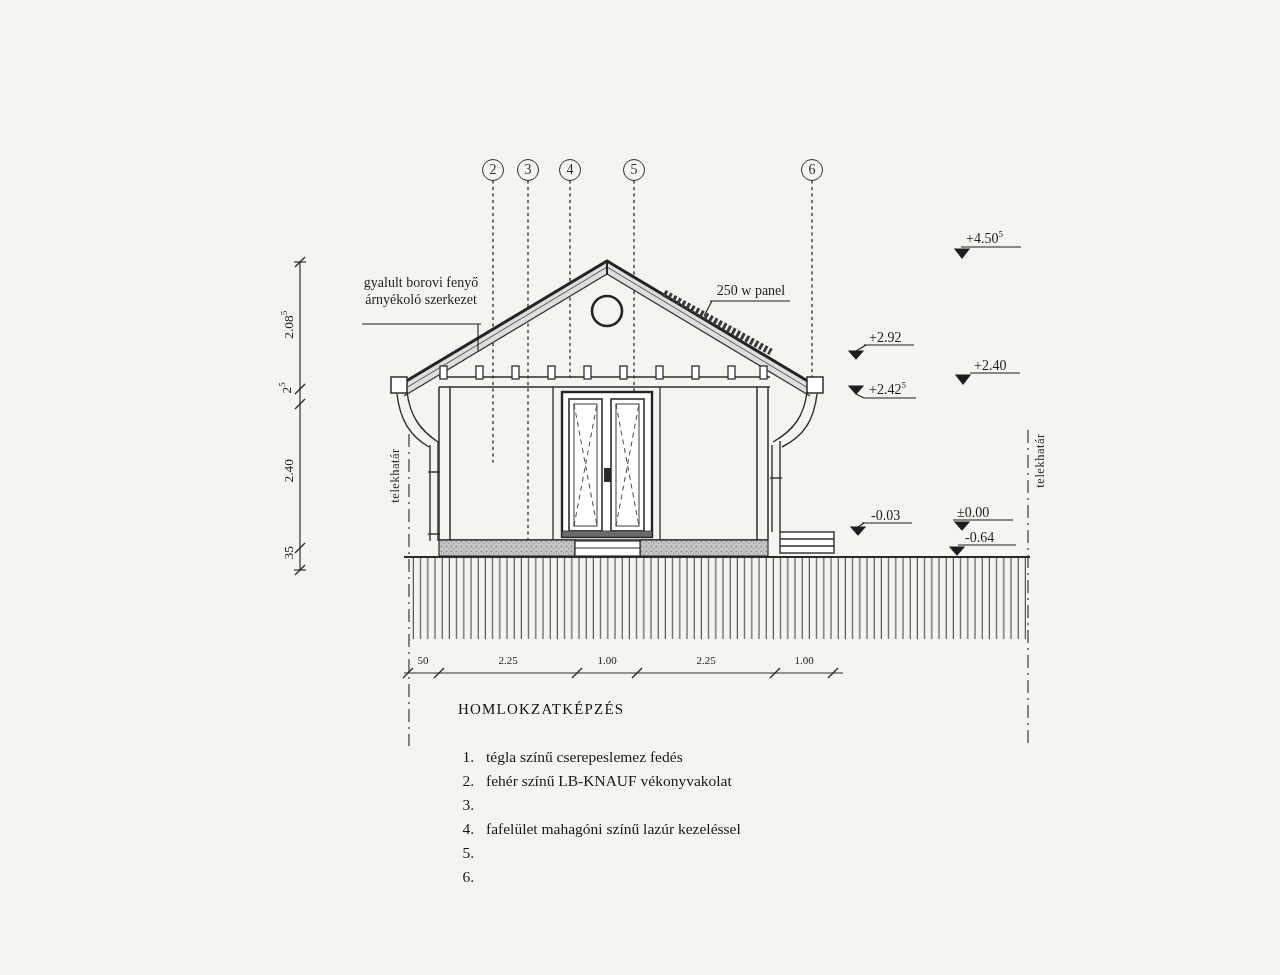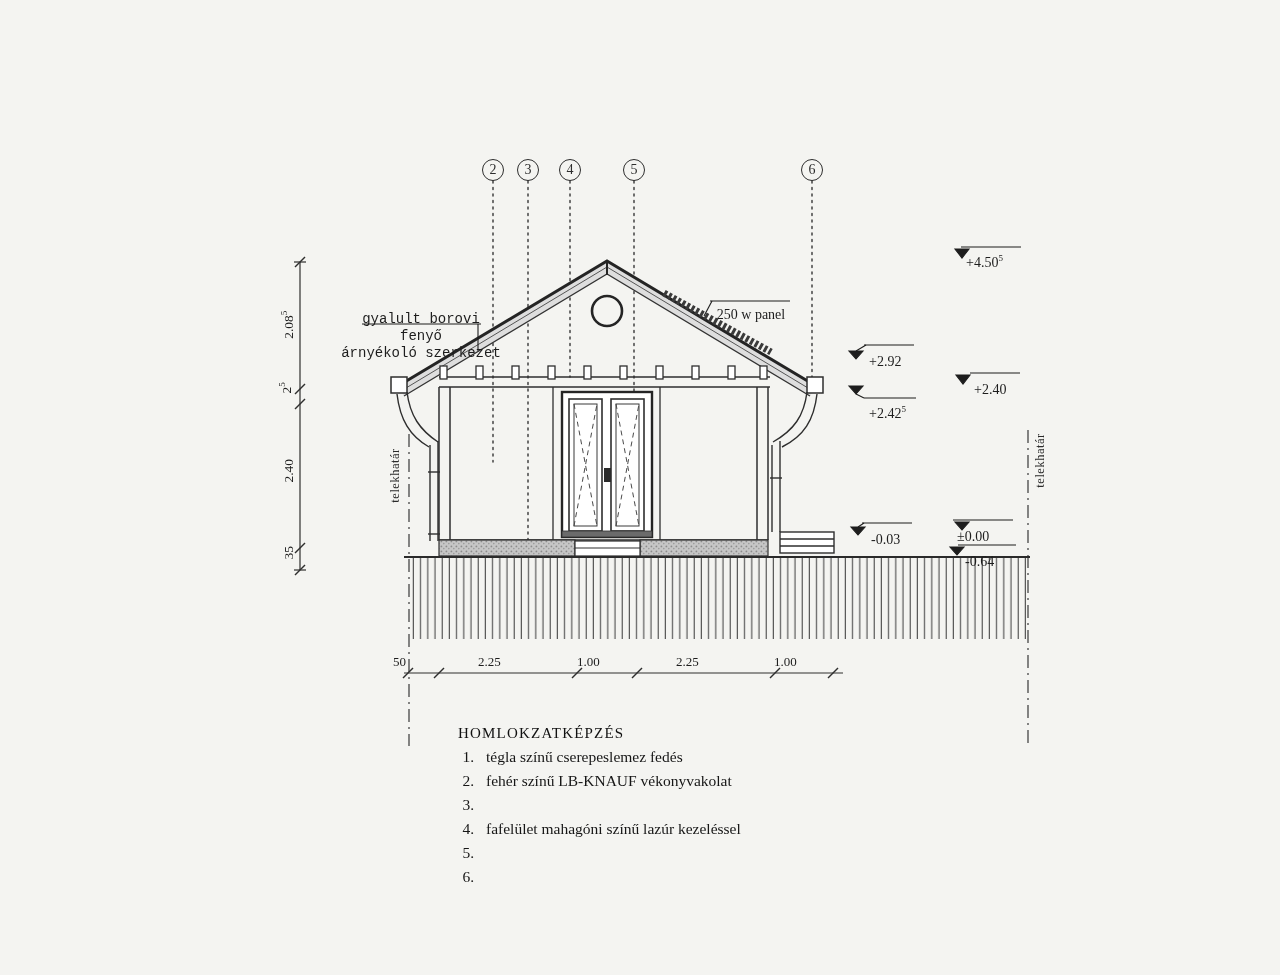--- a/index.html
+++ b/index.html
@@ -2,39 +2,39 @@
 <html><head>
 <meta charset="utf-8">
 <style>
   html,body{margin:0;padding:0;}
   body{
     width:1280px;height:975px;position:relative;overflow:hidden;
     background:#f4f4f1;
     font-family:"Liberation Serif","DejaVu Serif",serif;
     color:#222;
   }
-  .abs{position:absolute;margin-top:24px;}
+  .abs{position:absolute;}
   svg{position:absolute;left:0;top:0;}
   .marker-circle{
     position:absolute;width:22px;height:22px;border:1.6px solid #2e2e2e;border-radius:50%;
     display:flex;align-items:center;justify-content:center;
     font-size:14px;color:#2e2e2e;background:transparent;box-sizing:border-box;
   }
   .roof-label{font-size:14px;color:#1d1d1d;text-align:center;line-height:17px;}
   .elev{font-size:14px;color:#1d1d1d;white-space:nowrap;}
   .elev sup,.vdim sup{font-size:9px;}
   .vdim{
     position:absolute;width:48px;text-align:center;font-size:13.5px;color:#1d1d1d;
     transform:rotate(-90deg);white-space:nowrap;
   }
   .boundary-label{
     position:absolute;width:74px;text-align:center;font-size:12.5px;color:#2a2a2a;
     transform:rotate(-90deg);letter-spacing:.5px;
   }
-  .hdim{position:absolute;width:60px;font-size:13px;color:#1d1d1d;}
+  .hdim{position:absolute;width:60px;text-align:center;font-size:11px;color:#1d1d1d;}
   .title{font-size:15px;letter-spacing:1.2px;color:#111;}
   .legend{position:absolute;left:450px;top:748px;font-size:15.5px;color:#161616;}
   .legend-row{display:flex;height:24px;align-items:baseline;}
   .legend-num{width:24px;text-align:right;margin-right:12px;}
 </style>
 </head>
 <body>
 
 <svg width="1280" height="975" viewBox="0 0 1280 975">
   <defs>
@@ -213,21 +213,21 @@
 <div class="marker-circle" style="left:559px;top:159px;">
     <span>4</span>
   </div>
 <div class="marker-circle" style="left:623px;top:159px;">
     <span>5</span>
   </div>
 <div class="marker-circle" style="left:801px;top:159px;">
     <span>6</span>
   </div>
 
-<div class="abs roof-label" style="left:341px;top:287px;width:160px;font-family:Liberation Mono, monospace;">
+<div class="abs roof-label" style="left:341px;top:274px;width:160px;">
   <div>gyalult borovi fenyő</div>
   <div>árnyékoló szerkezet</div>
 </div>
 <div class="abs roof-label" style="left:710px;top:282px;width:82px;">
   <span>250 w panel</span>
 </div>
 
 <div class="abs elev" style="left:966px;top:229px;"><span>+4.50</span><sup>5</sup></div>
 <div class="abs elev" style="left:869px;top:328px;"><span>+2.92</span><sup></sup></div>
 <div class="abs elev" style="left:974px;top:356px;"><span>+2.40</span><sup></sup></div>

